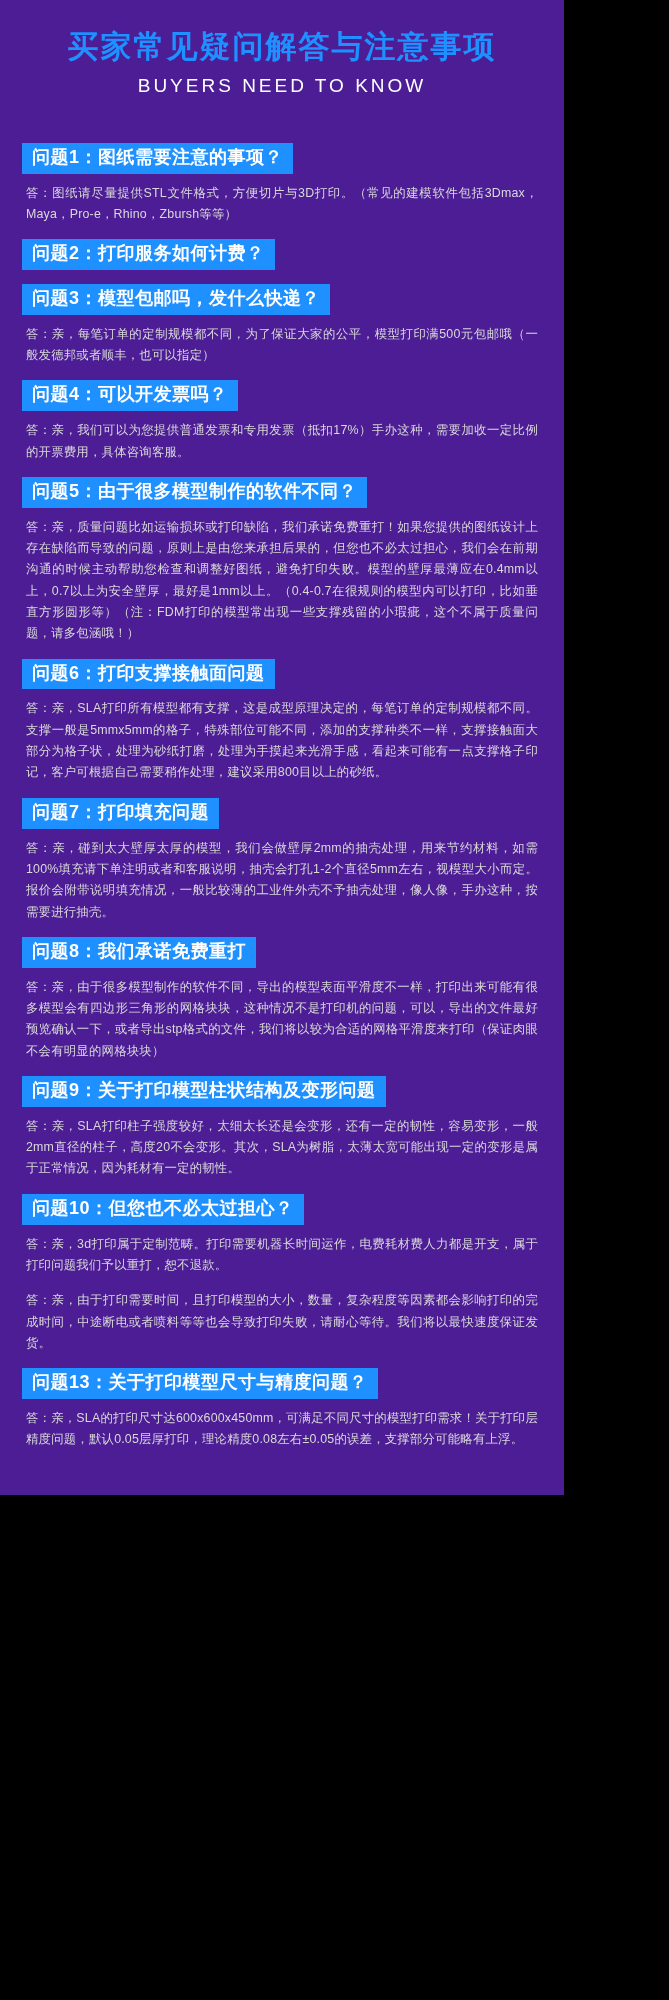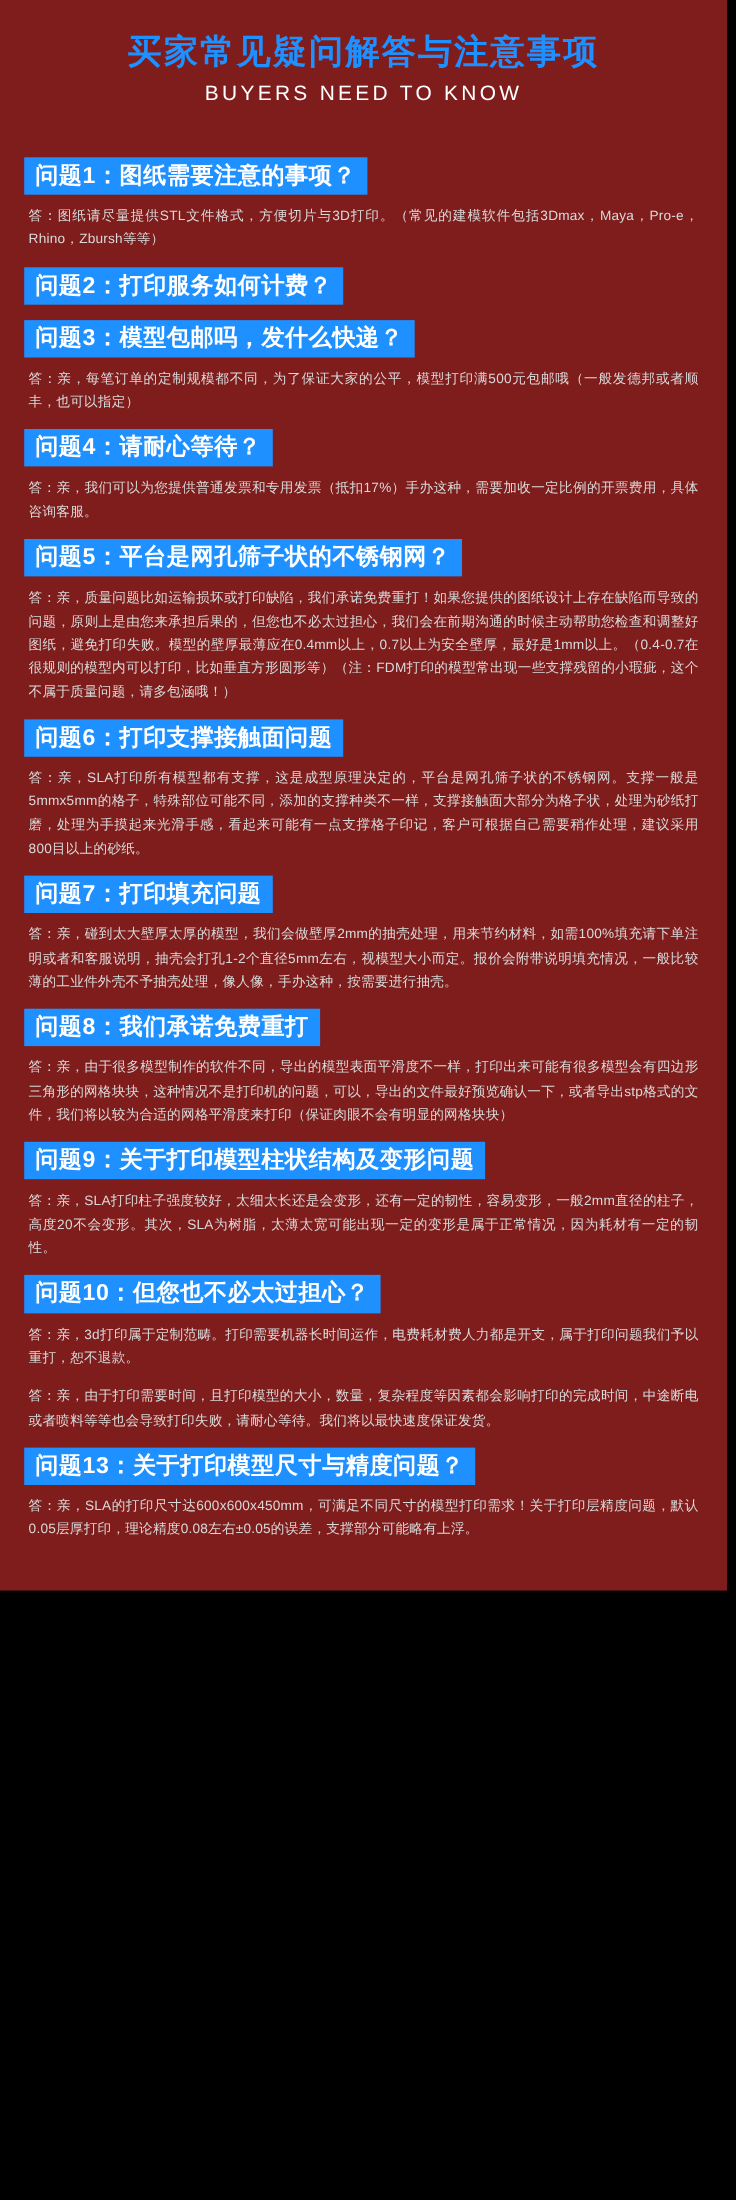--- a/index.html
+++ b/index.html
@@ -10,22 +10,22 @@
     width: 669px;
   }
   body {
     font-family: "Liberation Sans", sans-serif;
     color: #e8e8e8;
     width: 669px;
     min-height: 2000px;
     position: relative;
   }
   .page {
-    width: 661px;
-    background: #7f1d1d;
+    width: 564px;
+    background: #4c1d95;
     padding-bottom: 20px;
   }
   
   .header {
     padding-top: 28px;
     padding-bottom: 26px;
     text-align: center;
   }
   .header-title {
     color: #1e90ff;
@@ -53,21 +53,21 @@
   .qa-list {
     padding: 0 22px;
   }
   .qa-block {
     margin-bottom: 14px;
   }
   .q-bar {
     display: inline-block;
     background: #1e90ff;
     color: #ffffff;
-    font-size: 21px;
+    font-size: 18px;
     font-weight: bold;
     padding: 5px 10px 6px 10px;
     line-height: 1.1;
     letter-spacing: 0.5px;
     white-space: nowrap;
   }
   .a-text {
     color: #d9d9d9;
     font-size: 12.4px;
     line-height: 1.72;
@@ -99,32 +99,32 @@
     <div class="qa-block">
       <div class="q-bar">问题2：打印服务如何计费？</div>
     </div>
 
     <div class="qa-block">
       <div class="q-bar">问题3：模型包邮吗，发什么快递？</div>
       <p class="a-text">答：亲，每笔订单的定制规模都不同，为了保证大家的公平，模型打印满500元包邮哦（一般发德邦或者顺丰，也可以指定）</p>
     </div>
 
     <div class="qa-block">
-      <div class="q-bar">问题4：请耐心等待？</div>
+      <div class="q-bar">问题4：可以开发票吗？</div>
       <p class="a-text">答：亲，我们可以为您提供普通发票和专用发票（抵扣17%）手办这种，需要加收一定比例的开票费用，具体咨询客服。</p>
     </div>
 
     <div class="qa-block">
-      <div class="q-bar">问题5：平台是网孔筛子状的不锈钢网？</div>
+      <div class="q-bar">问题5：由于很多模型制作的软件不同？</div>
       <p class="a-text">答：亲，质量问题比如运输损坏或打印缺陷，我们承诺免费重打！如果您提供的图纸设计上存在缺陷而导致的问题，原则上是由您来承担后果的，但您也不必太过担心，我们会在前期沟通的时候主动帮助您检查和调整好图纸，避免打印失败。模型的壁厚最薄应在0.4mm以上，0.7以上为安全壁厚，最好是1mm以上。（0.4-0.7在很规则的模型内可以打印，比如垂直方形圆形等）（注：FDM打印的模型常出现一些支撑残留的小瑕疵，这个不属于质量问题，请多包涵哦！）</p>
     </div>
 
     <div class="qa-block">
       <div class="q-bar">问题6：打印支撑接触面问题</div>
-      <p class="a-text">答：亲，SLA打印所有模型都有支撑，这是成型原理决定的，平台是网孔筛子状的不锈钢网。支撑一般是5mmx5mm的格子，特殊部位可能不同，添加的支撑种类不一样，支撑接触面大部分为格子状，处理为砂纸打磨，处理为手摸起来光滑手感，看起来可能有一点支撑格子印记，客户可根据自己需要稍作处理，建议采用800目以上的砂纸。</p>
+      <p class="a-text">答：亲，SLA打印所有模型都有支撑，这是成型原理决定的，每笔订单的定制规模都不同。支撑一般是5mmx5mm的格子，特殊部位可能不同，添加的支撑种类不一样，支撑接触面大部分为格子状，处理为砂纸打磨，处理为手摸起来光滑手感，看起来可能有一点支撑格子印记，客户可根据自己需要稍作处理，建议采用800目以上的砂纸。</p>
     </div>
 
     <div class="qa-block">
       <div class="q-bar">问题7：打印填充问题</div>
       <p class="a-text">答：亲，碰到太大壁厚太厚的模型，我们会做壁厚2mm的抽壳处理，用来节约材料，如需100%填充请下单注明或者和客服说明，抽壳会打孔1-2个直径5mm左右，视模型大小而定。报价会附带说明填充情况，一般比较薄的工业件外壳不予抽壳处理，像人像，手办这种，按需要进行抽壳。</p>
     </div>
 
     <div class="qa-block">
       <div class="q-bar">问题8：我们承诺免费重打</div>
       <p class="a-text">答：亲，由于很多模型制作的软件不同，导出的模型表面平滑度不一样，打印出来可能有很多模型会有四边形三角形的网格块块，这种情况不是打印机的问题，可以，导出的文件最好预览确认一下，或者导出stp格式的文件，我们将以较为合适的网格平滑度来打印（保证肉眼不会有明显的网格块块）</p>

